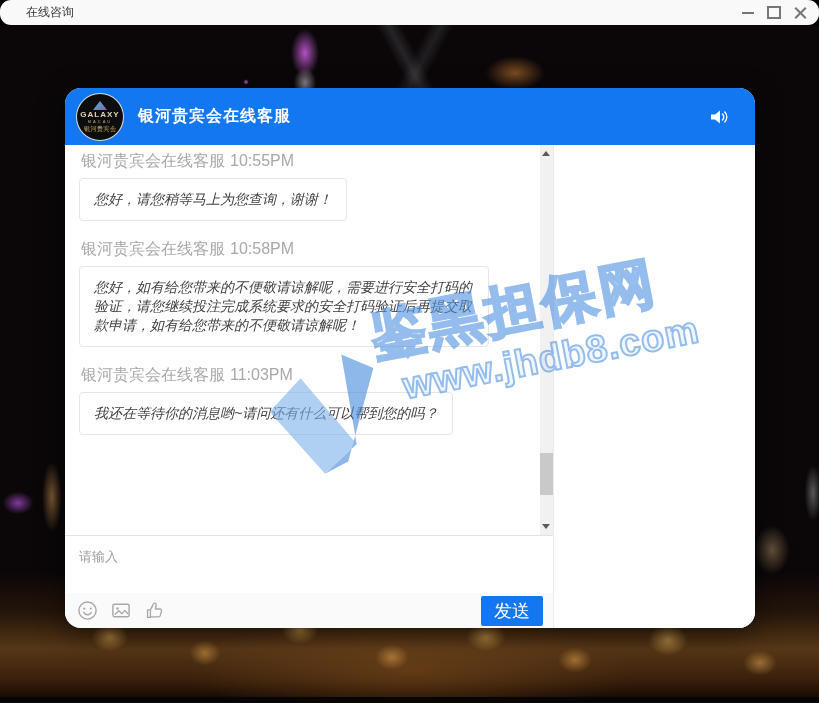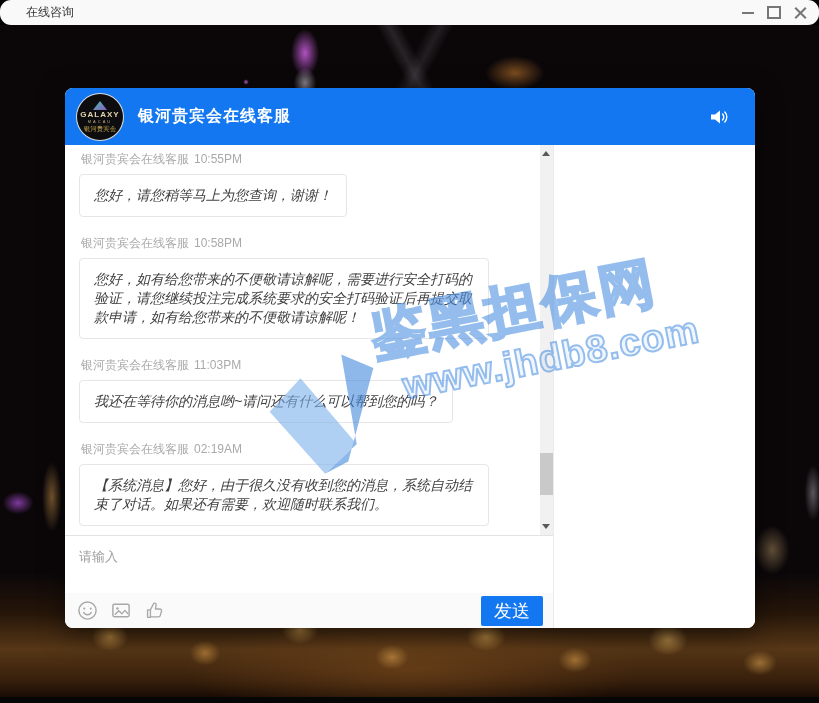--- a/index.html
+++ b/index.html
@@ -46,37 +46,37 @@
     background-repeat:no-repeat, no-repeat, no-repeat, no-repeat, no-repeat,
       no-repeat, no-repeat,
       no-repeat, no-repeat, no-repeat, no-repeat, no-repeat,
       no-repeat, no-repeat, no-repeat, no-repeat, no-repeat, no-repeat, no-repeat, no-repeat,
       no-repeat, no-repeat;
     background-size:auto,auto,auto,auto,auto,160px 100px,160px 100px,auto,auto,auto,auto,auto,auto,auto,auto,auto,auto,auto,auto,auto,auto,auto;
     background-position:0 0,0 0,0 0,0 0,0 0,335px 0,335px 0,0 0,0 0,0 0,0 0,0 0,0 0,0 0,0 0,0 0,0 0,0 0,0 0,0 0,0 0,0 0;}
   .bottom-strip{position:absolute;left:0;bottom:0;width:100%;height:6px;background:#060606;z-index:3;}
 
   
-  .panel{position:absolute;left:65px;top:88px;width:690px;height:540px;background:#fff;border-radius:8px;box-shadow:0 6px 26px rgba(0,0,0,0.5);z-index:10;overflow:hidden;display:flex;flex-direction:column;}
+  .panel{position:absolute;left:65px;top:88px;width:690px;height:540px;background:#fff;border-radius:16px;box-shadow:0 6px 26px rgba(0,0,0,0.5);z-index:10;overflow:hidden;display:flex;flex-direction:column;}
   .chat-header{flex:0 0 57px;background:#1277f0;position:relative;display:flex;align-items:center;}
   .logo{width:46px;height:46px;border-radius:50%;background:#0d0d10;border:1px solid rgba(255,255,255,0.85);margin-left:11px;display:flex;flex-direction:column;align-items:center;justify-content:center;line-height:1;flex:0 0 auto;}
   .logo-line1{font-size:8px;font-weight:bold;letter-spacing:1px;color:#e3d6ae;margin-top:1px;}
   .logo-line2{font-size:4px;letter-spacing:2px;color:#bcab80;margin-top:1px;}
   .logo-line3{font-size:6.5px;color:#c9a84c;margin-top:2px;}
   .chat-header-title{color:#fff;font-size:16px;font-weight:bold;margin-left:14px;letter-spacing:1px;}
   .speaker-btn{position:absolute;right:26px;top:50%;transform:translateY(-50%);background:none;border:none;padding:0;cursor:pointer;line-height:0;}
 
   .chat-body{flex:1;display:flex;min-height:0;}
   .chat-col{width:488px;display:flex;flex-direction:column;box-sizing:border-box;}
   .right-blank{flex:1;background:#fff;border-left:1px solid #ebebeb;}
 
   
   .messages{height:390px;box-sizing:border-box;position:relative;padding:6px 34px 0 14px;overflow:hidden;}
   .msg-group{margin-bottom:18px;}
-  .msg-meta{font-size:12px;color:#a9a9a9;margin:0 0 6px 2px;}
+  .msg-meta{font-size:16px;color:#a9a9a9;margin:0 0 6px 2px;}
   .msg-meta .msg-time{margin-left:5px;}
   .bubble{width:fit-content;max-width:380px;background:#fff;border:1px solid #e6e6e6;border-radius:4px;padding:11px 14px;font-size:14px;line-height:19px;color:#3f3f3f;font-style:italic;}
 
   
   .scrollbar{position:absolute;top:0;right:0;width:13px;height:390px;background:#f1f1f1;}
   .sb-up,.sb-down{position:absolute;left:2px;width:0;height:0;border-left:4.5px solid transparent;border-right:4.5px solid transparent;cursor:pointer;}
   .sb-up{top:6px;border-bottom:5px solid #5a5a5a;}
   .sb-down{bottom:6px;border-top:5px solid #5a5a5a;}
   .sb-thumb{position:absolute;left:0;top:308px;width:13px;height:42px;background:#c9c9c9;cursor:pointer;}
 
@@ -163,26 +163,20 @@
             <div class="bubble">您好，如有给您带来的不便敬请谅解呢，需要进行安全打码的验证，请您继续投注完成系统要求的安全打码验证后再提交取款申请，如有给您带来的不便敬请谅解呢！</div>
           </div>
 
           <div class="msg-group">
             <div class="msg-meta">
               <span>银河贵宾会在线客服</span><span class="msg-time">11:03PM</span>
             </div>
             <div class="bubble">我还在等待你的消息哟~请问还有什么可以帮到您的吗？</div>
           </div>
 
-          <div class="msg-group">
-            <div class="msg-meta">
-              <span>银河贵宾会在线客服</span><span class="msg-time">02:19AM</span>
-            </div>
-            <div class="bubble">【系统消息】您好，由于很久没有收到您的消息，系统自动结束了对话。如果还有需要，欢迎随时联系我们。</div>
-          </div>
 
           <div class="scrollbar">
             <span class="sb-up"></span>
             <span class="sb-thumb"></span>
             <span class="sb-down"></span>
           </div>
         </div>
 
         <div class="input-area">
           <textarea class="chat-input" placeholder="请输入" style=""></textarea>

